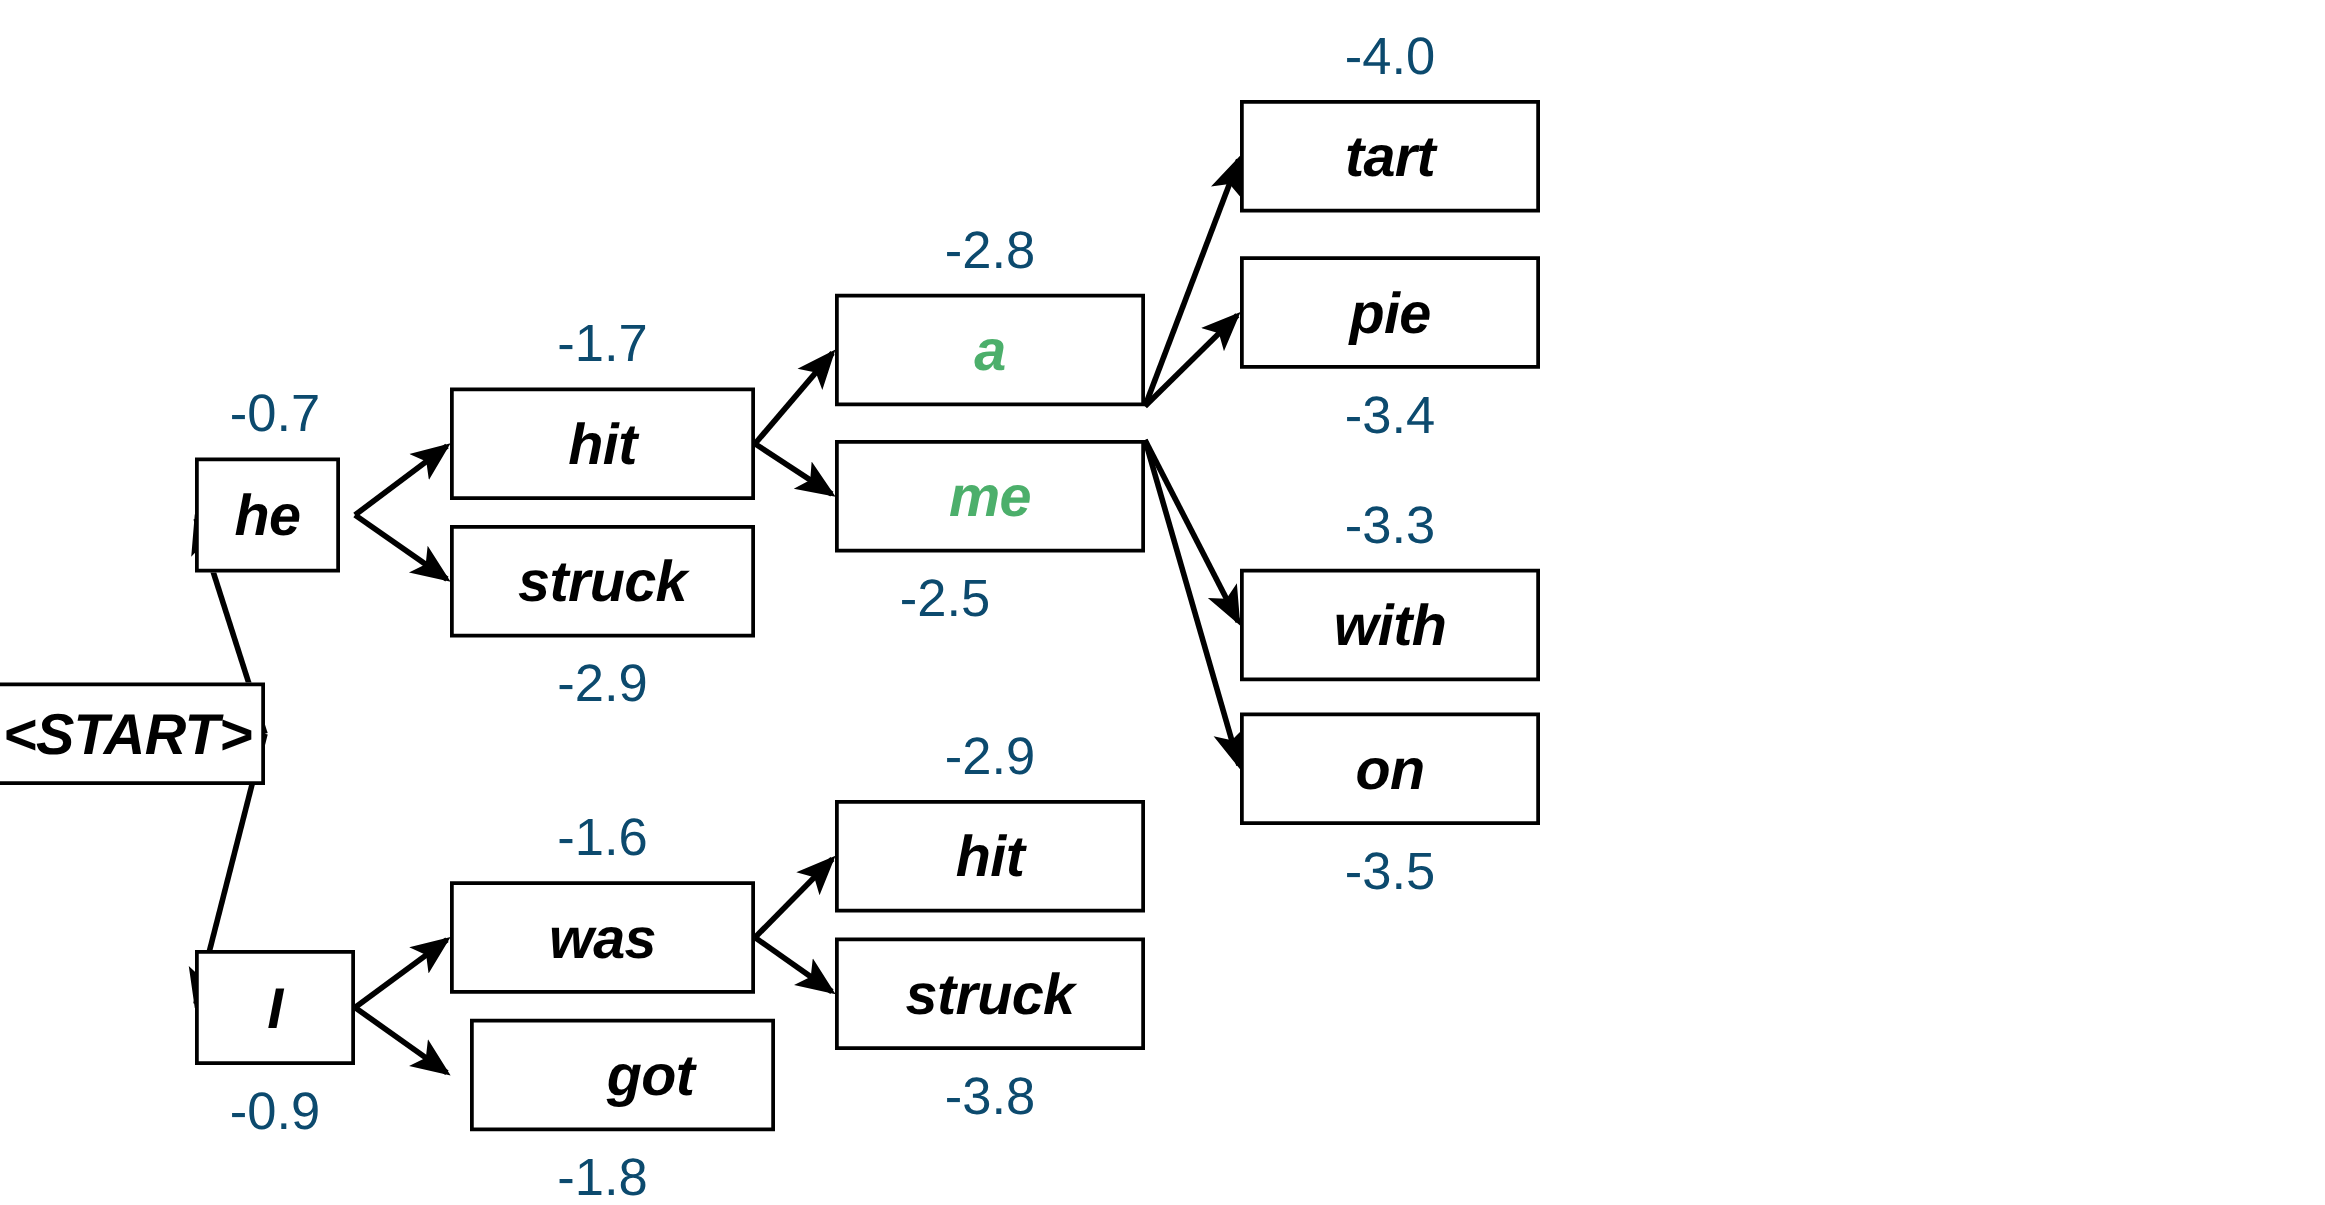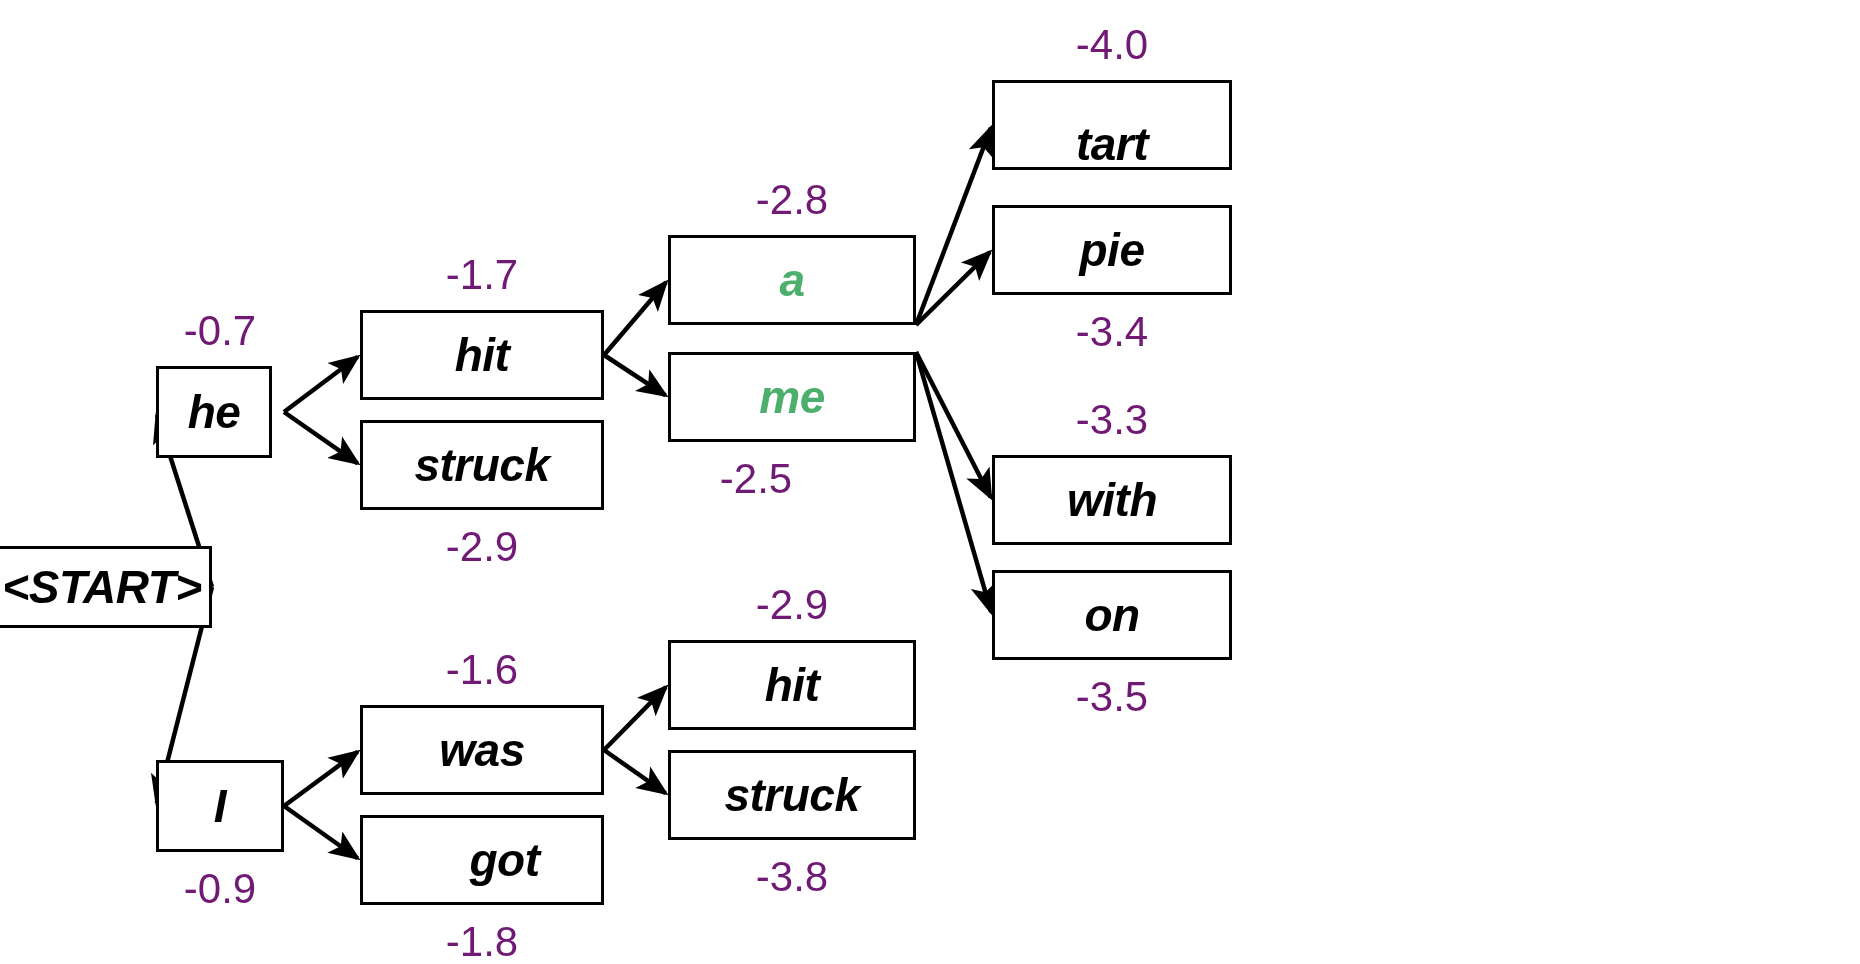--- a/index.html
+++ b/index.html
@@ -38,21 +38,21 @@
     color: #000000;
     letter-spacing: -0.5px;
   }
   .node-label {
     display: block;
     line-height: 1;
     white-space: nowrap;
   }
   .score {
     position: absolute;
-    color: #701a75;
+    color: #0c4a6e;
     font-weight: 400;
     font-style: normal;
     white-space: nowrap;
     line-height: 1;
     text-align: center;
   }
   .green .node-label { color: #4caf6b; }
 </style>
 </head>
 <body>
@@ -98,41 +98,41 @@
       </div>
       <div class="score" style="font-size: 42px; width: 244px; left: 360px; top: 254px;">-1.7</div>
       <div class="node" style="left: 360px; top: 420px; width: 244px; height: 90px;">
         <span class="node-label" style="font-size: 46px;">struck</span>
       </div>
       <div class="score" style="font-size: 42px; width: 244px; left: 360px; top: 526px;">-2.9</div>
       <div class="node" style="left: 360px; top: 705px; width: 244px; height: 90px;">
         <span class="node-label" style="font-size: 46px;">was</span>
       </div>
       <div class="score" style="font-size: 42px; width: 244px; left: 360px; top: 649px;">-1.6</div>
-      <div class="node" style="left: 360px; top: 815px; width: 244px; height: 90px; padding-left: 45px;">
+      <div class="node" style="left: 376px; top: 815px; width: 244px; height: 90px; padding-left: 45px;">
         <span class="node-label" style="font-size: 46px;">got</span>
       </div>
       <div class="score" style="font-size: 42px; width: 244px; left: 360px; top: 921px;">-1.8</div>
       <div class="node green" style="left: 668px; top: 235px; width: 248px; height: 90px;">
         <span class="node-label" style="font-size: 46px;">a</span>
       </div>
       <div class="score" style="font-size: 42px; width: 248px; left: 668px; top: 179px;">-2.8</div>
       <div class="node green" style="left: 668px; top: 352px; width: 248px; height: 90px;">
         <span class="node-label" style="font-size: 46px;">me</span>
       </div>
       <div class="score" style="font-size: 42px; width: 248px; left: 632px; top: 458px;">-2.5</div>
       <div class="node" style="left: 668px; top: 640px; width: 248px; height: 90px;">
         <span class="node-label" style="font-size: 46px;">hit</span>
       </div>
       <div class="score" style="font-size: 42px; width: 248px; left: 668px; top: 584px;">-2.9</div>
       <div class="node" style="left: 668px; top: 750px; width: 248px; height: 90px;">
         <span class="node-label" style="font-size: 46px;">struck</span>
       </div>
       <div class="score" style="font-size: 42px; width: 248px; left: 668px; top: 856px;">-3.8</div>
-      <div class="node" style="left: 992px; top: 80px; width: 240px; height: 90px; align-items: flex-end;">
+      <div class="node" style="left: 992px; top: 80px; width: 240px; height: 90px;">
         <span class="node-label" style="font-size: 46px;">tart</span>
       </div>
       <div class="score" style="font-size: 42px; width: 240px; left: 992px; top: 24px;">-4.0</div>
       <div class="node" style="left: 992px; top: 205px; width: 240px; height: 90px; font-style: italic;">
         <span class="node-label" style="font-size: 46px;">pie</span>
       </div>
       <div class="score" style="font-size: 42px; width: 240px; left: 992px; top: 311px;">-3.4</div>
       <div class="node" style="left: 992px; top: 455px; width: 240px; height: 90px; align-items: center;">
         <span class="node-label" style="font-size: 46px;">with</span>
       </div>

